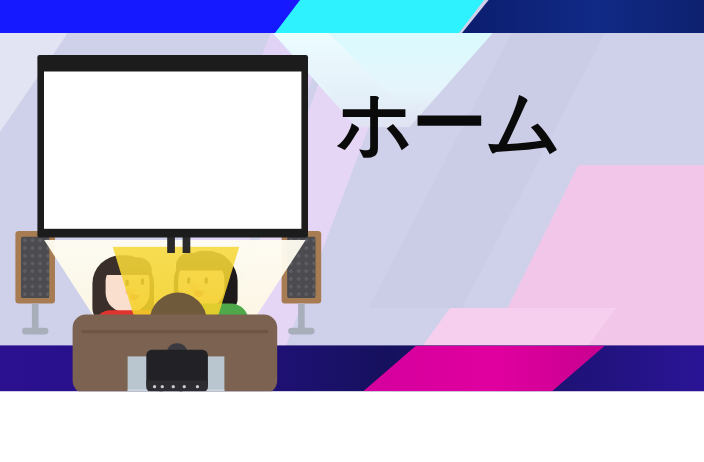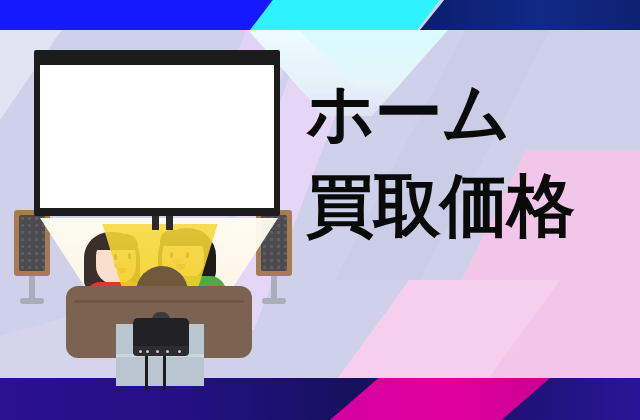--- a/index.html
+++ b/index.html
@@ -1,20 +1,20 @@
 <!DOCTYPE html>
 <html><head>
 <meta charset="utf-8">
 <style>
   html,body{margin:0;padding:0;background:#fff;}
   body{font-family:"DejaVu Sans","Liberation Sans",sans-serif;}
 
   #banner{
     position:relative;
-    width:640px;height:420px;
+    width:640px;height:356px;
     overflow:hidden;
     background:#cfd0ea;
   }
 
   
   .bgLayer{position:absolute;top:0;left:0;width:640px;height:420px;}
 
   .topBand{position:absolute;left:0;top:0;width:640px;height:30px;}
   .topBlue{position:absolute;left:0;top:0;width:260px;height:30px;background:#1419ff;}
   .topBlue2{position:absolute;left:255px;top:0;width:60px;height:30px;
@@ -237,16 +237,15 @@
     <div class="screenLegL"></div>
     <div class="screenLegR"></div>
     <div class="screenOuter">
       <div class="screenInner"></div>
     </div>
 
   </div>
 
   <div id="headline">
     <div class="hline">ホーム</div>
-    <div class="hline">買取価格</div>
   </div>
 
 </div>
 
 </body></html>

